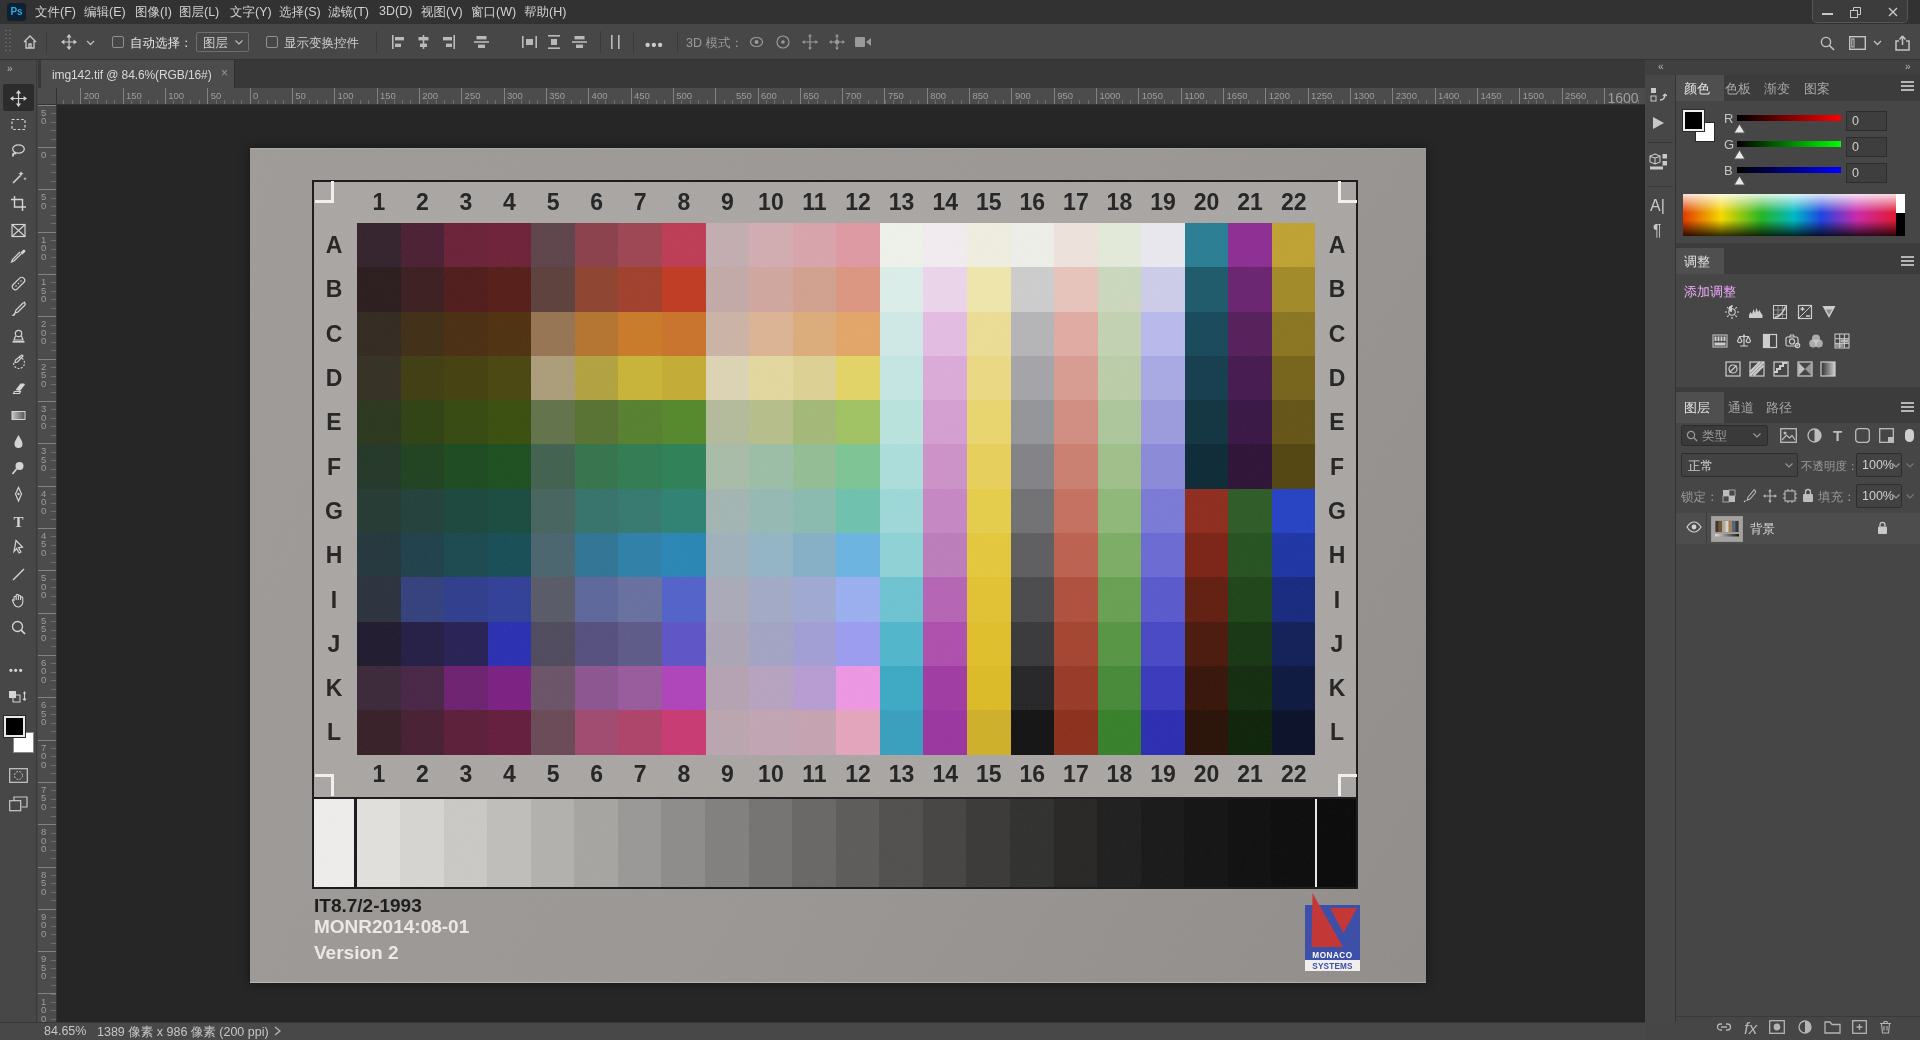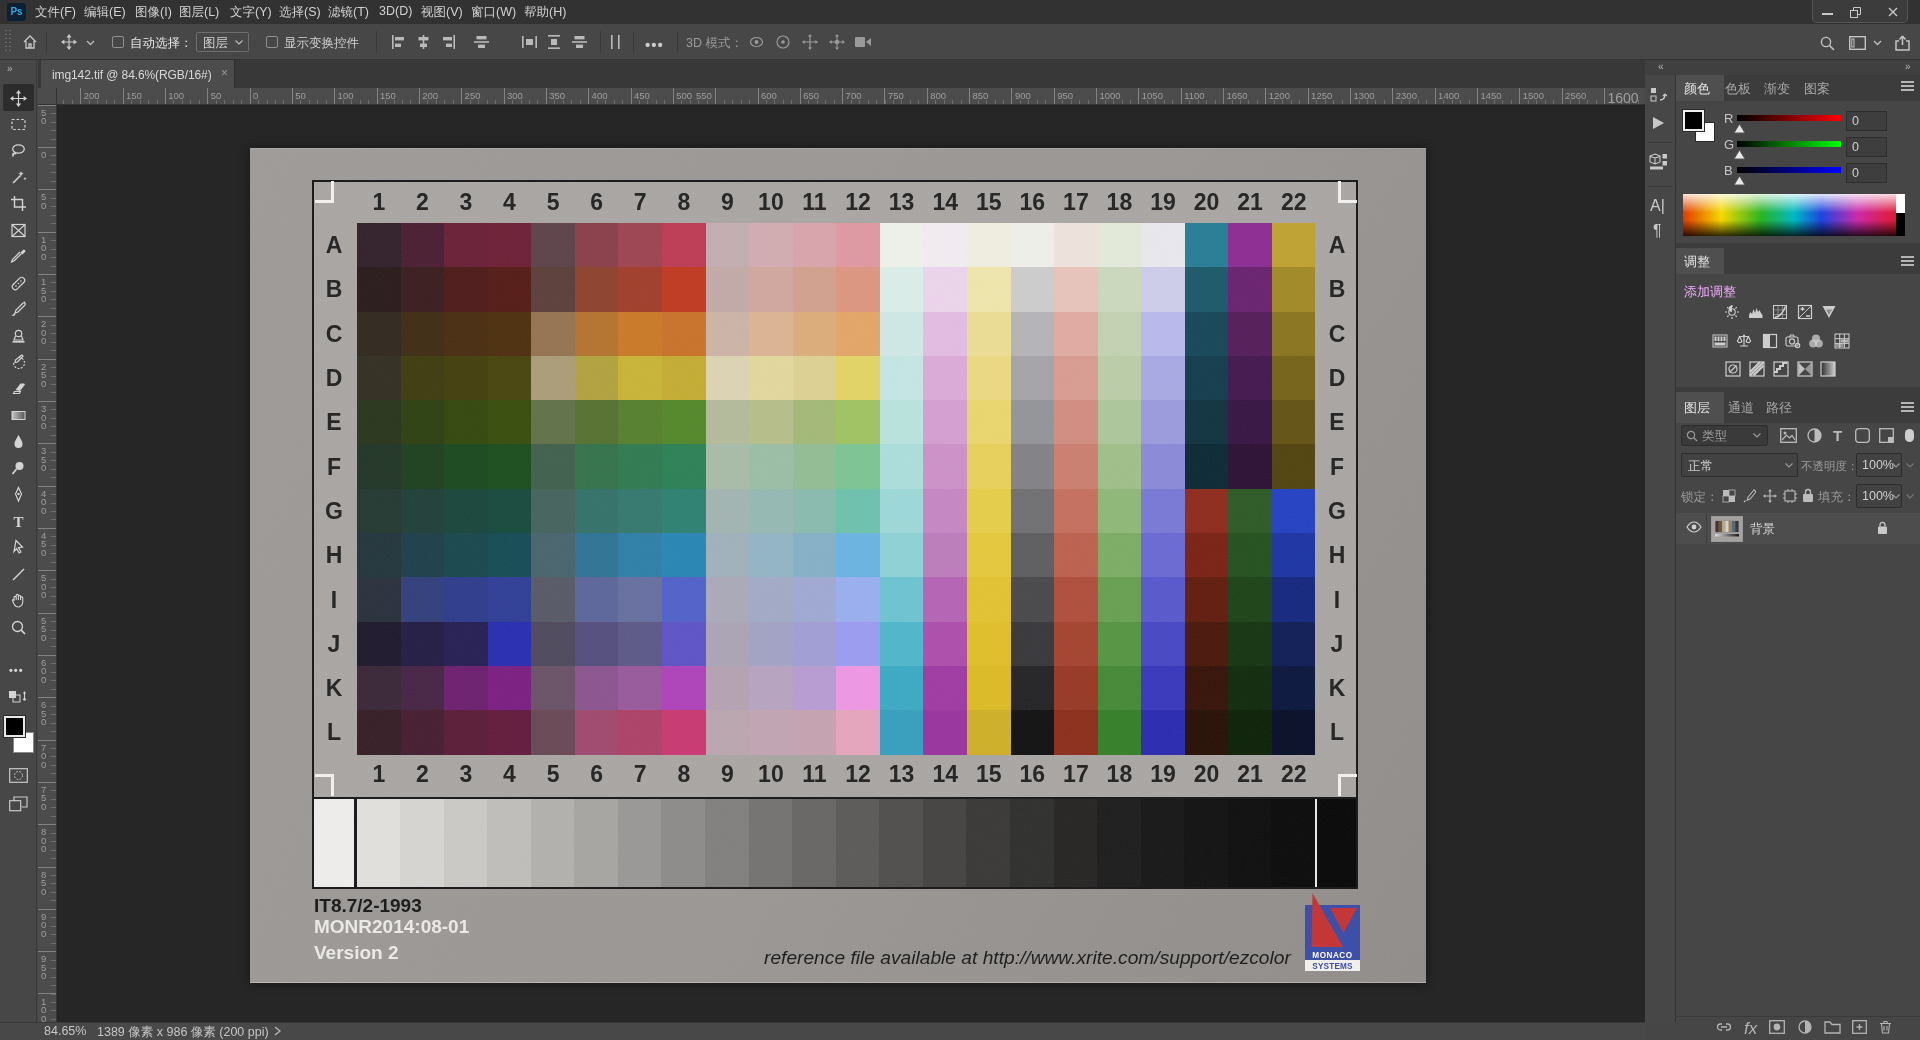--- a/index.html
+++ b/index.html
@@ -255,21 +255,21 @@
     <span class="ab" style="left:258.3px;top:2px;font-size:9.5px;color:#9e9e9e">50</span>
     <span class="ab" style="left:300.6px;top:2px;font-size:9.5px;color:#9e9e9e">100</span>
     <span class="ab" style="left:343.0px;top:2px;font-size:9.5px;color:#9e9e9e">150</span>
     <span class="ab" style="left:385.3px;top:2px;font-size:9.5px;color:#9e9e9e">200</span>
     <span class="ab" style="left:427.6px;top:2px;font-size:9.5px;color:#9e9e9e">250</span>
     <span class="ab" style="left:470.0px;top:2px;font-size:9.5px;color:#9e9e9e">300</span>
     <span class="ab" style="left:512.3px;top:2px;font-size:9.5px;color:#9e9e9e">350</span>
     <span class="ab" style="left:554.6px;top:2px;font-size:9.5px;color:#9e9e9e">400</span>
     <span class="ab" style="left:596.9px;top:2px;font-size:9.5px;color:#9e9e9e">450</span>
     <span class="ab" style="left:639.2px;top:2px;font-size:9.5px;color:#9e9e9e">500</span>
-    <span class="ab" style="left:659px;top:2px;font-size:9.5px;color:#9e9e9e">550</span>
+    <span class="ab" style="left:699px;top:2px;font-size:9.5px;color:#9e9e9e">550</span>
     <span class="ab" style="left:723.9px;top:2px;font-size:9.5px;color:#9e9e9e">600</span>
     <span class="ab" style="left:766.2px;top:2px;font-size:9.5px;color:#9e9e9e">650</span>
     <span class="ab" style="left:808.6px;top:2px;font-size:9.5px;color:#9e9e9e">700</span>
     <span class="ab" style="left:850.9px;top:2px;font-size:9.5px;color:#9e9e9e">750</span>
     <span class="ab" style="left:893.2px;top:2px;font-size:9.5px;color:#9e9e9e">800</span>
     <span class="ab" style="left:935.5px;top:2px;font-size:9.5px;color:#9e9e9e">850</span>
     <span class="ab" style="left:977.9px;top:2px;font-size:9.5px;color:#9e9e9e">900</span>
     <span class="ab" style="left:1020.2px;top:2px;font-size:9.5px;color:#9e9e9e">950</span>
     <span class="ab" style="left:1062.5px;top:2px;font-size:9.5px;color:#9e9e9e">1000</span>
     <span class="ab" style="left:1104.8px;top:2px;font-size:9.5px;color:#9e9e9e">1050</span>
@@ -676,21 +676,20 @@
       <div style="width:43.568px;background:#181818"></div>
       <div style="width:43.568px;background:#131313"></div>
       <div style="width:43.568px;background:#0f0f0f"></div>
       <div style="width:43.568px;background:#0c0c0c"></div>
       <div style="width:2px;background:#e8e8e8"></div>
       <div style="flex:1;background:#090909"></div>
     </div>
 <div class="ab" style="left:64px;top:747px;font-size:19px;font-weight:bold;color:#1a1a1a">IT8.7/2-1993</div>
 <div class="ab" style="left:64px;top:768px;font-size:19px;font-weight:bold;color:#eceae7">MONR2014:08-01</div>
 <div class="ab" style="left:64px;top:794px;font-size:19px;font-weight:bold;color:#eceae7">Version 2</div>
-<div class="ab" style="left:514px;top:799px;width:534px;font-size:19.2px;font-style:italic;color:#1c1c1c;white-space:nowrap">reference file available at http://www.xrite.com/support/ezcolor</div>
 <svg class="ab" style="left:1055px;top:745px" width="55" height="80" viewBox="0 0 55 80">
 <rect x="0" y="12" width="55" height="55" fill="#3a4da8"></rect>
 <rect x="0" y="67" width="55" height="11" fill="#f2f1ef"></rect>
 <path d="M7.5 0 L6.5 54 L38 54 Z" fill="#c53434"></path>
 <path d="M25 15 L52 15 L38.5 40 Z" fill="#c53434"></path>
 <text x="27.5" y="64.5" font-size="8.2" font-weight="bold" text-anchor="middle" fill="#fff" letter-spacing="0.5">MONACO</text>
 <text x="27.5" y="76" font-size="8.2" font-weight="bold" text-anchor="middle" fill="#3a4da8" letter-spacing="0.2">SYSTEMS</text>
 </svg>
 <svg class="ab" style="left:0;top:0;opacity:.05" width="1176" height="835">
       <filter id="nz">

